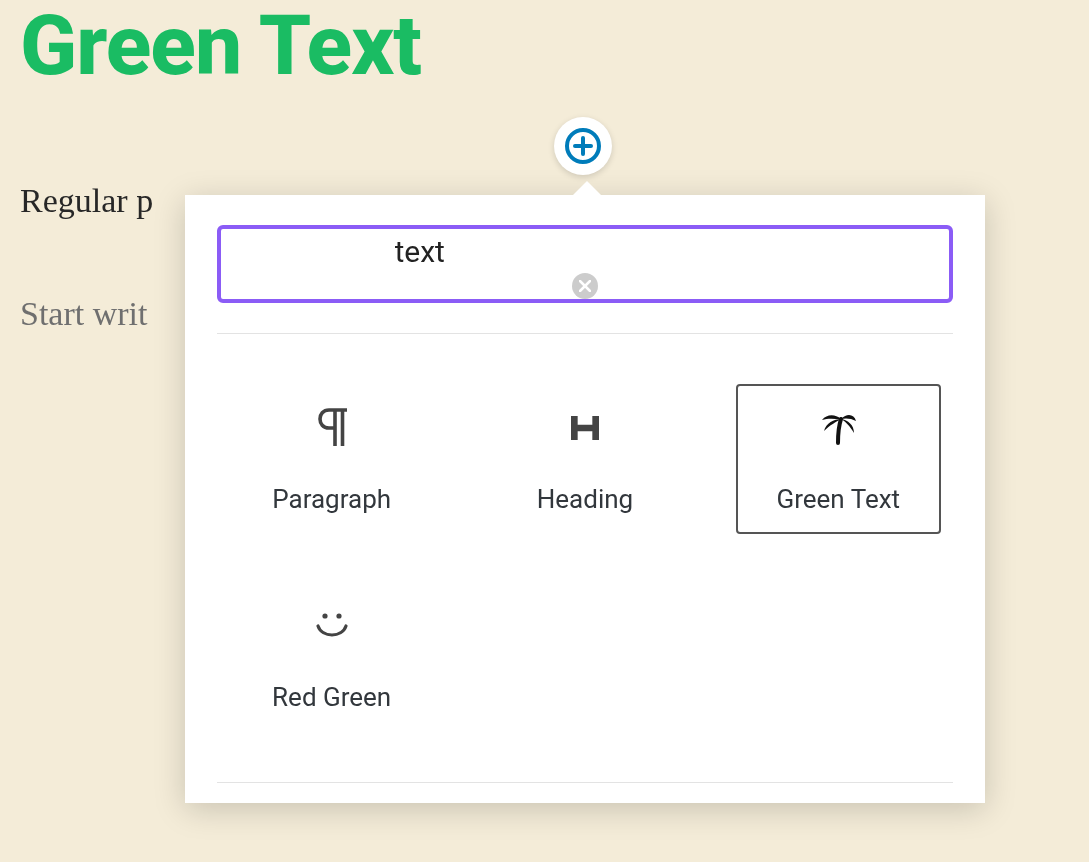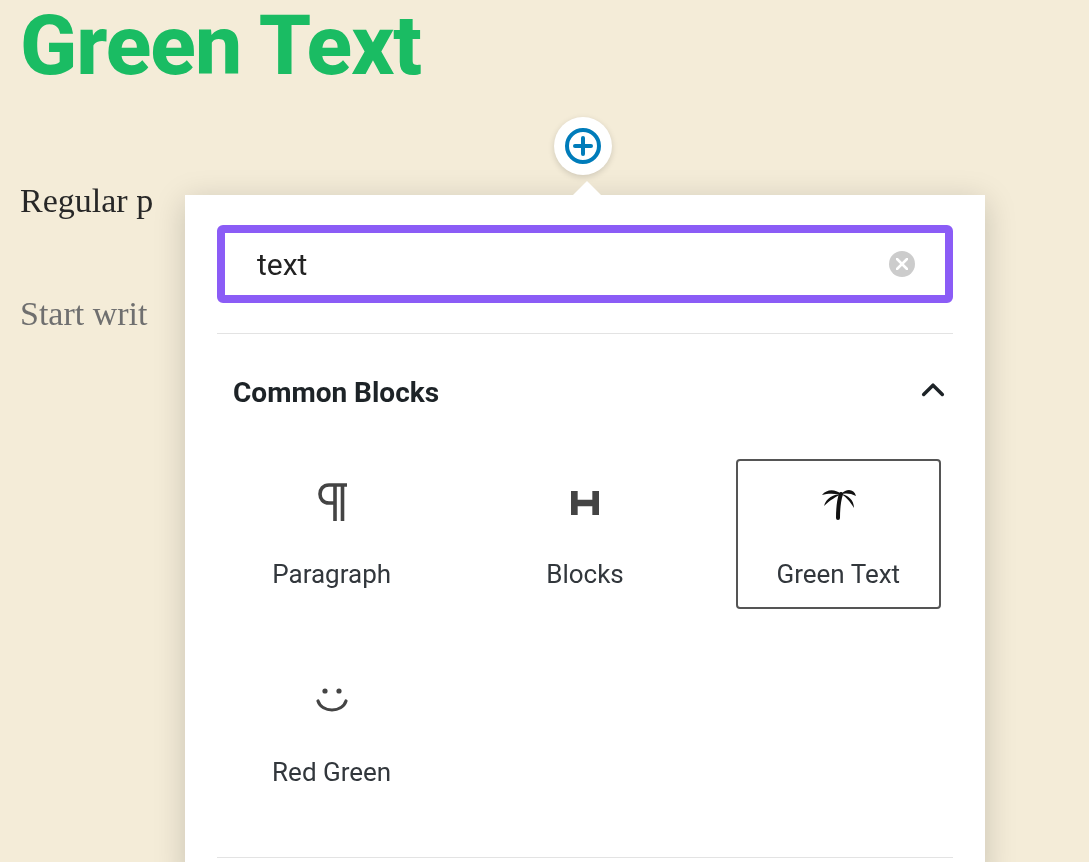--- a/index.html
+++ b/index.html
@@ -64,26 +64,27 @@
     content: "";
     position: absolute;
     top: -14px;
     left: 388px;
     border-left: 14px solid transparent;
     border-right: 14px solid transparent;
     border-bottom: 14px solid #fff;
   }
   .search-wrap {
     position: relative;
-    border: 8px solid #8b5cf6;
+    border: 4px solid #8b5cf6;
     border-radius: 6px;
     display: flex;
     align-items: center;
     height: 78px;
     padding: 0 30px;
+    flex-direction: column;
   }
   .search-input {
     flex: 1;
     border: none;
     outline: none;
     font-size: 30px;
     font-family: inherit;
     color: #222;
     background: transparent;
   }
@@ -180,47 +181,39 @@
     <input class="search-input" value="text" style="">
     <div class="clear-btn">
       <svg width="12" height="12" viewBox="0 0 12 12">
         <line x1="1" y1="1" x2="11" y2="11" stroke="#fff" stroke-width="2.5" stroke-linecap="round"></line>
         <line x1="11" y1="1" x2="1" y2="11" stroke="#fff" stroke-width="2.5" stroke-linecap="round"></line>
       </svg>
     </div>
   </div>
   <div class="divider"></div>
 
-  <div class="section-header">
-    <span class="section-title">Common Blocks</span>
-    <span class="chevron">
-      <svg width="28" height="28" viewBox="0 0 24 24">
-          <path d="M4 15 L12 7 L20 15" fill="none" stroke="#1d2327" stroke-width="3" stroke-linecap="round" stroke-linejoin="round"></path>
-        </svg>
-    </span>
-  </div>
 
   <div class="blocks-grid">
 
     <div class="block-item">
       <div class="block-icon">
         <svg width="36" height="44" viewBox="0 0 24 28">
           <path d="M10 2 H22 M14 2 V26 M19 2 V26 M14 2 H10 C6 2 4 5 4 8 C4 11 6 14 10 14 H14" fill="none" stroke="#444" stroke-width="2.4" stroke-linecap="butt"></path>
         </svg>
       </div>
       <span class="block-label">Paragraph</span>
     </div>
 
     <div class="block-item">
       <div class="block-icon">
         <svg width="32" height="32" viewBox="0 0 24 24">
           <path d="M4 3 V21 M20 3 V21 M4 12 H20" stroke="#444" stroke-width="5" stroke-linecap="butt"></path>
         </svg>
       </div>
-      <span class="block-label">Blocks</span>
+      <span class="block-label">Heading</span>
     </div>
 
     <div class="block-item selected">
       <div class="block-icon">
         <svg width="40" height="38" viewBox="0 0 40 38">
           <path d="M20 34 C20 24 21 16 23 10" stroke="#111" stroke-width="4" fill="none" stroke-linecap="round"></path>
           <path d="M23 10 C17 5 9 5 4 11 C10 9 16 10 23 10 Z" fill="#111"></path>
           <path d="M23 10 C29 4 36 5 38 12 C33 9 27 9 23 10 Z" fill="#111"></path>
           <path d="M23 10 C16 10 8 14 6 22 C12 16 18 13 23 10 Z" fill="#111"></path>
           <path d="M23 10 C30 11 36 16 36 24 C32 17 27 12 23 10 Z" fill="#111"></path>

